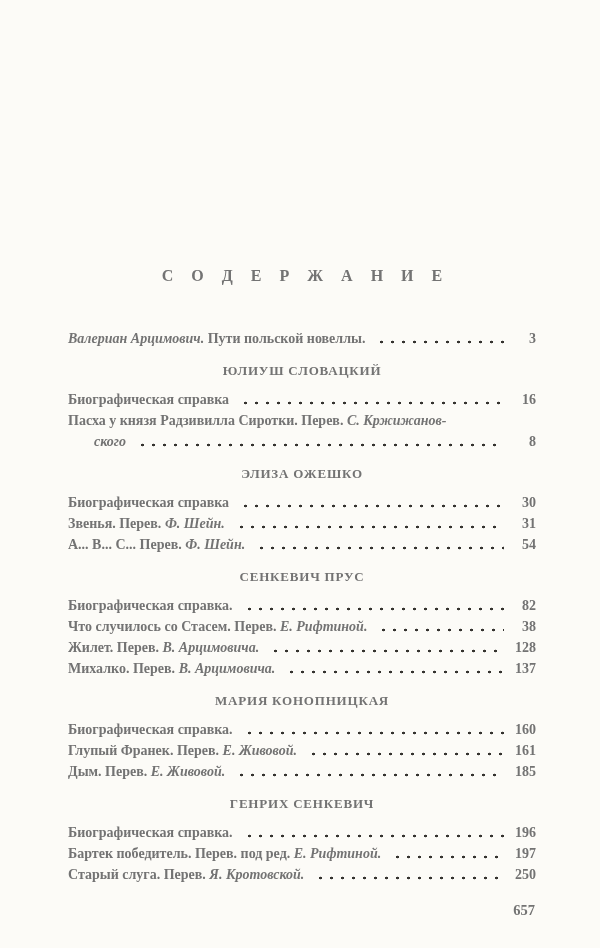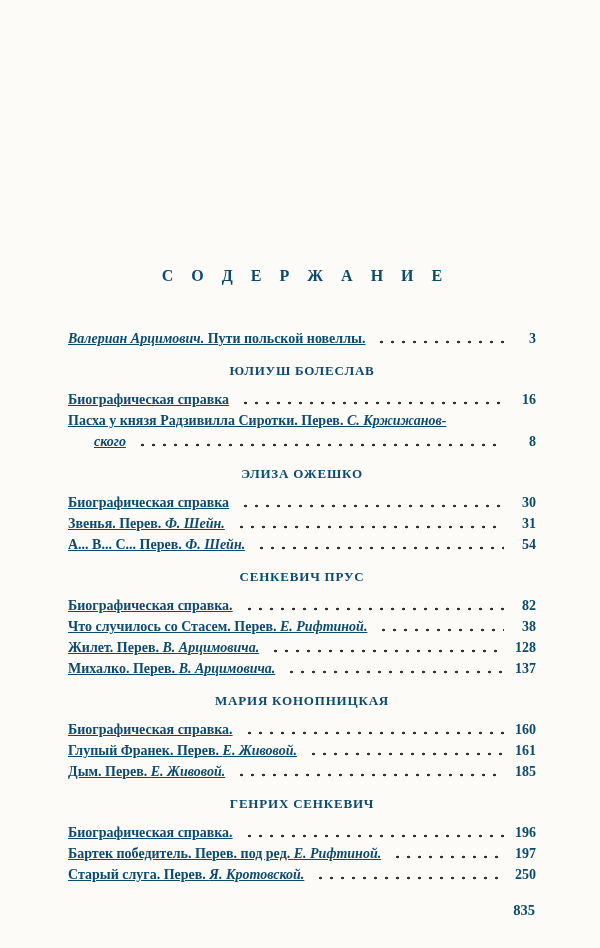--- a/index.html
+++ b/index.html
@@ -2,21 +2,21 @@
 <html><head>
 <meta charset="utf-8">
 <style>
   html, body { margin: 0; padding: 0; background: #e9e8e4; }
   .page {
     position: relative;
     width: 600px;
     height: 948px;
     margin: 0 auto;
     background: #fcfbf7;
-    color: #0c4a6e;
+    color: #737373;
     font-family: "Liberation Serif", serif;
     box-sizing: border-box;
     padding: 266px 64px 0 68px;
     overflow: hidden;
   }
   .toc-title {
     text-align: center;
     font-size: 16px;
     font-weight: 700;
     letter-spacing: 7px;
@@ -33,21 +33,21 @@
     line-height: 18px;
     margin: 13px 0 9px 0;
   }
   .toc-row {
     display: flex;
     align-items: stretch;
     line-height: 21px;
     font-size: 14px;
     font-weight: 700;
   }
-  .row-text { white-space: nowrap; text-decoration: underline; }
+  .row-text { white-space: nowrap; }
   .toc-row.indent .row-text { padding-left: 26px; text-align: right; }
   .it { font-style: italic; }
   .leader {
     flex: 1 1 auto;
     min-width: 12px;
     margin: 0 4px 0 9px;
     background-image: radial-gradient(circle, #35332f 1.35px, rgba(0,0,0,0) 1.55px);
     background-size: 11px 4px;
     background-repeat: repeat-x;
     background-position: 2px calc(100% - 5px);
@@ -71,21 +71,21 @@
 <body>
 
 <div class="page">
   <div class="toc-title">С О Д Е Р Ж А Н И Е</div>
   <div class="toc-list">
       <div class="toc-row">
         <span class="row-text"><span class="it">Валериан Арцимович.</span><span> Пути польской новеллы.</span></span>
         <span class="leader"></span>
         <span class="page-num">3</span>
       </div>
-      <div class="section-heading">ЮЛИУШ БОЛЕСЛАВ</div>
+      <div class="section-heading">ЮЛИУШ СЛОВАЦКИЙ</div>
       <div class="toc-row">
         <span class="row-text"><span>Биографическая справка</span></span>
         <span class="leader"></span>
         <span class="page-num">16</span>
       </div>
       <div class="toc-row">
         <span class="row-text"><span>Пасха у князя Радзивилла Сиротки. Перев. </span><span class="it">С. Кржижанов-</span></span>
       </div>
       <div class="toc-row indent">
         <span class="row-text"><span class="it">ского</span></span>
@@ -155,14 +155,14 @@
         <span class="row-text"><span>Бартек победитель. Перев. под ред. </span><span class="it">Е. Рифтиной.</span></span>
         <span class="leader"></span>
         <span class="page-num">197</span>
       </div>
       <div class="toc-row">
         <span class="row-text"><span>Старый слуга. Перев. </span><span class="it">Я. Кротовской.</span></span>
         <span class="leader"></span>
         <span class="page-num">250</span>
       </div>
     </div>
-  <div class="footer-page">835</div>
+  <div class="footer-page">657</div>
 </div>
 
 </body></html>

